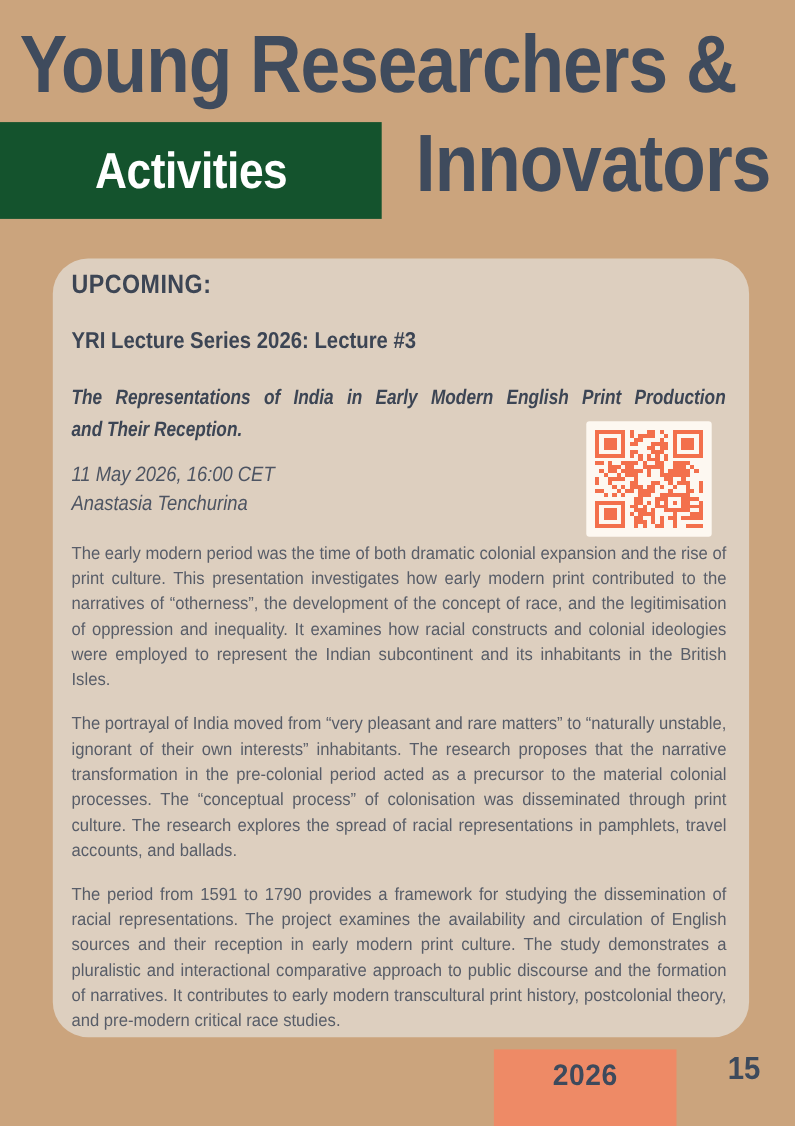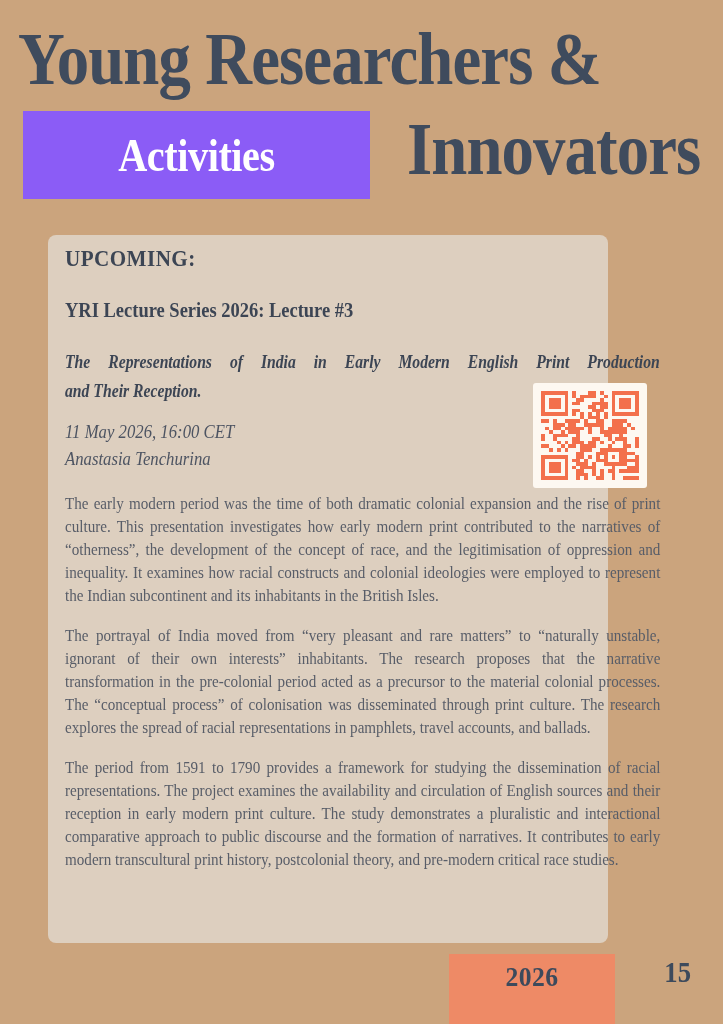--- a/index.html
+++ b/index.html
@@ -1,21 +1,21 @@
 <!DOCTYPE html>
 <html><head>
 <meta charset="utf-8">
 <style>
   html,body{margin:0;padding:0;}
   .page{
     position:relative;
     width:723px;height:1024px;
     background:#cba47d;
     overflow:hidden;
-    font-family:Liberation Serif, serif;
+    font-family:Liberation Sans, sans-serif;
   }
   
   .title-line{
     position:absolute;
     font-weight:bold;
     font-size:74px;
     line-height:1;
     color:#3f4b5d;
     letter-spacing:-1px;
     white-space:nowrap;
@@ -30,23 +30,23 @@
   }
   .activities-label{
     color:#ffffff;font-weight:bold;font-size:46px;
     letter-spacing:-0.5px;
     transform:scaleX(0.875);transform-origin:center;
     white-space:nowrap;
   }
   
   .card{
     position:absolute;left:48px;top:235px;
-    width:560px;height:708px;
+    width:633px;height:708px;
     background:#ddcfbf;
-    border-radius:8px;
+    border-radius:32px;
   }
   .card .abs{position:absolute;left:17px;transform-origin:left top;}
   .upcoming{
     top:10px;font-size:24px;font-weight:bold;color:#3c4554;
     letter-spacing:0.5px;transform:scaleX(0.88);white-space:nowrap;
   }
   .event-title{
     top:63px;font-size:21px;font-weight:bold;color:#3c4554;
     transform:scaleX(0.88);white-space:nowrap;
   }
@@ -100,21 +100,21 @@
     transform:scaleX(0.92);transform-origin:right top;
   }
 </style>
 </head>
 <body>
 
 <div class="page" style="background: rgb(203, 164, 125);">
 
   <div class="title-line l1">Young Researchers &amp;</div>
 
-  <div class="activities-box" style="background: #8b5cf6; margin-left: 23px;">
+  <div class="activities-box" style="background: #14532d;">
     <span class="activities-label">Activities</span>
   </div>
 
   <div class="title-line l2">Innovators</div>
 
   <div class="card" style="background: rgb(221, 207, 191);">
     <div class="abs upcoming">UPCOMING:</div>
     <div class="abs event-title">YRI Lecture Series 2026: Lecture #3</div>
 
     <div class="abs lecture-title">

